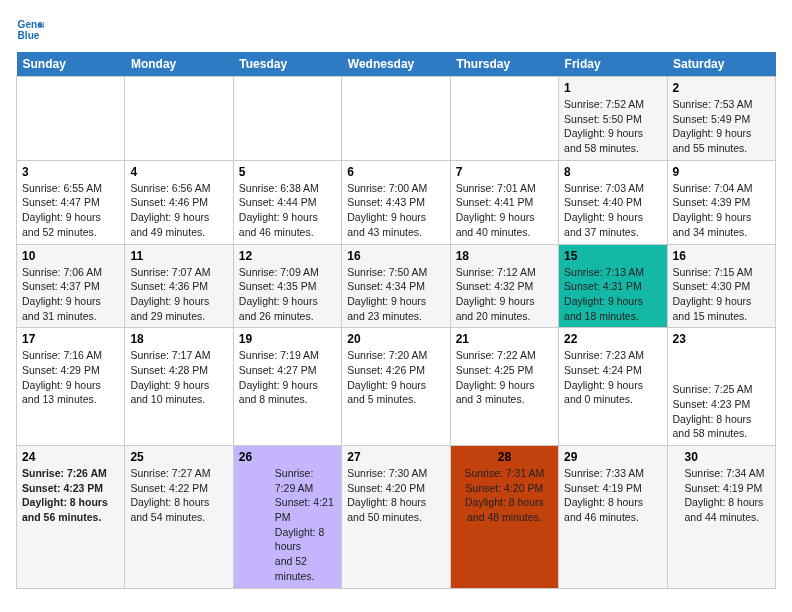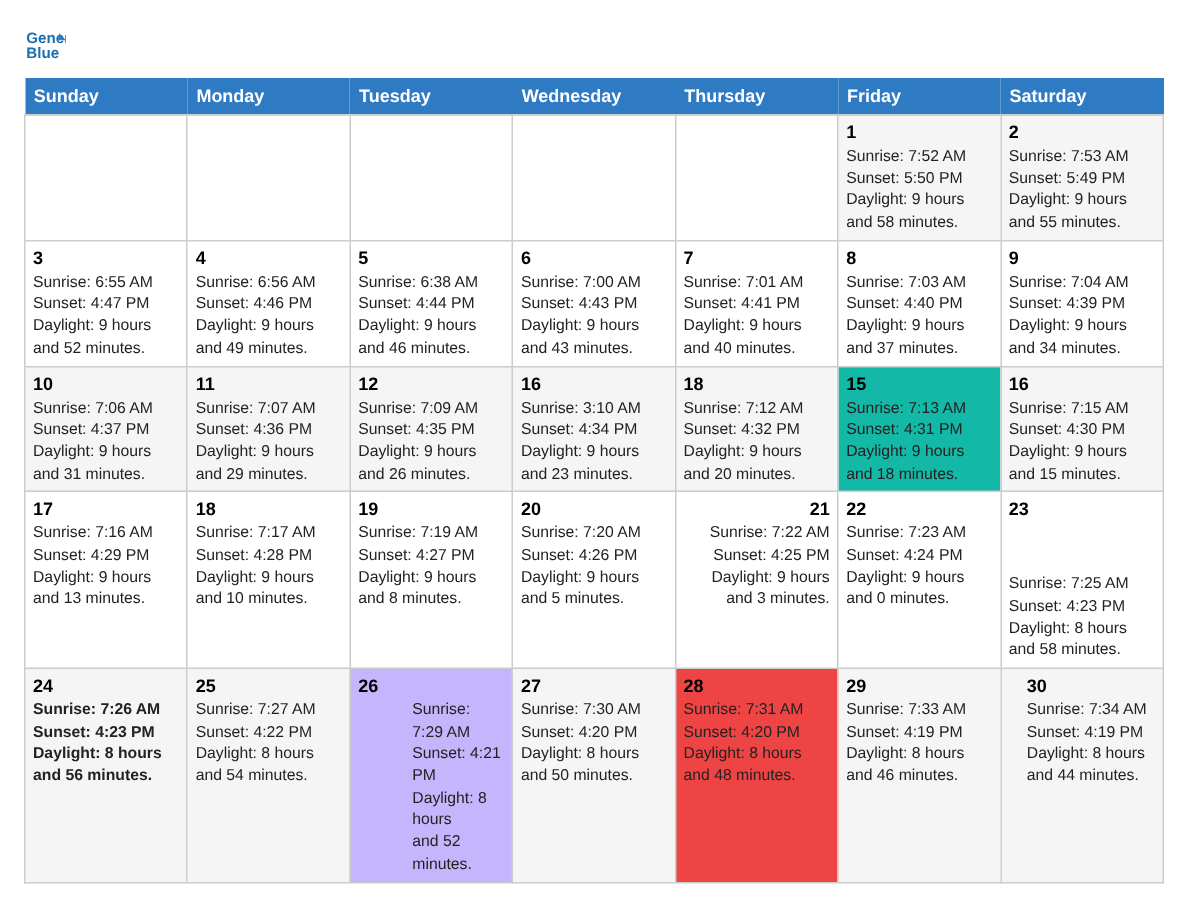--- a/index.html
+++ b/index.html
@@ -201,21 +201,21 @@
         </td>
         <td style="background: rgb(245, 245, 245);">
           <span class="day-number">12</span>
           <div class="day-info" style="white-space: pre-line;">Sunrise: 7:09 AM
 Sunset: 4:35 PM
 Daylight: 9 hours
 and 26 minutes.</div>
         </td>
         <td style="background: rgb(245, 245, 245);">
           <span class="day-number">16</span>
-          <div class="day-info" style="white-space: pre-line;">Sunrise: 3:10 AM
+          <div class="day-info" style="white-space: pre-line;">Sunrise: 7:50 AM
 Sunset: 4:34 PM
 Daylight: 9 hours
 and 23 minutes.</div>
         </td>
         <td style="background: rgb(245, 245, 245);">
           <span class="day-number">18</span>
           <div class="day-info" style="white-space: pre-line;">Sunrise: 7:12 AM
 Sunset: 4:32 PM
 Daylight: 9 hours
 and 20 minutes.</div>
@@ -257,21 +257,21 @@
 Daylight: 9 hours
 and 8 minutes.</div>
         </td>
         <td style="background: rgb(255, 255, 255);">
           <span class="day-number">20</span>
           <div class="day-info" style="white-space: pre-line;">Sunrise: 7:20 AM
 Sunset: 4:26 PM
 Daylight: 9 hours
 and 5 minutes.</div>
         </td>
-        <td style="background: rgb(255, 255, 255); text-align: right;">
+        <td style="background: rgb(255, 255, 255);">
           <span class="day-number">21</span>
           <div class="day-info" style="white-space: pre-line;">Sunrise: 7:22 AM
 Sunset: 4:25 PM
 Daylight: 9 hours
 and 3 minutes.</div>
         </td>
         <td style="background: rgb(255, 255, 255);">
           <span class="day-number">22</span>
           <div class="day-info" style="white-space: pre-line;">Sunrise: 7:23 AM
 Sunset: 4:24 PM
@@ -308,21 +308,21 @@
 Daylight: 8 hours
 and 52 minutes.</div>
         </td>
         <td style="background: rgb(245, 245, 245);">
           <span class="day-number">27</span>
           <div class="day-info" style="white-space: pre-line;">Sunrise: 7:30 AM
 Sunset: 4:20 PM
 Daylight: 8 hours
 and 50 minutes.</div>
         </td>
-        <td style="background: #ef4444;">
+        <td style="background: #c2410c; text-align: center;">
           <span class="day-number">28</span>
           <div class="day-info" style="white-space: pre-line;">Sunrise: 7:31 AM
 Sunset: 4:20 PM
 Daylight: 8 hours
 and 48 minutes.</div>
         </td>
         <td style="background: rgb(245, 245, 245);">
           <span class="day-number">29</span>
           <div class="day-info" style="white-space: pre-line;">Sunrise: 7:33 AM
 Sunset: 4:19 PM

